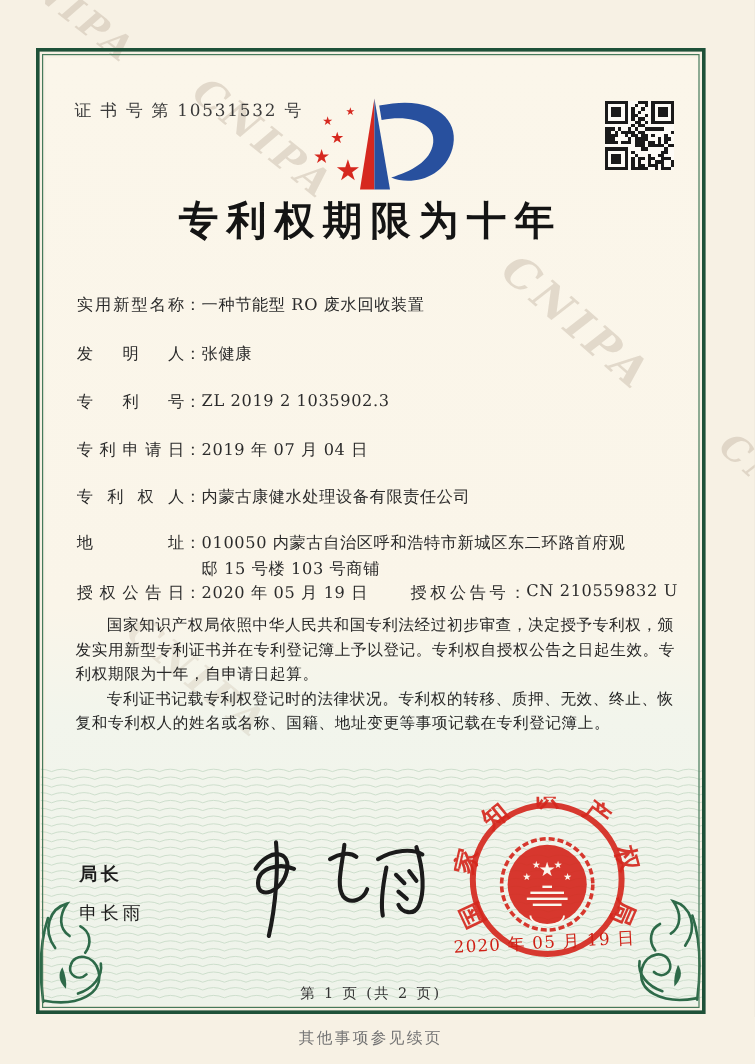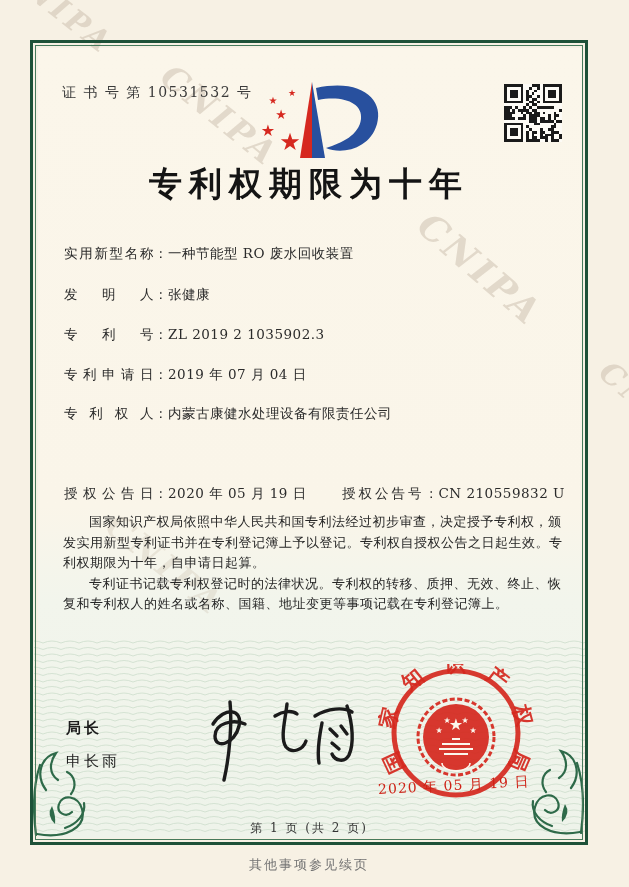--- a/index.html
+++ b/index.html
@@ -282,20 +282,24 @@
   </div>
   <div class="frow" style="top:326px;text-decoration:underline;">
     <span class="flabel">专利号</span><span class="fcolon">：</span><span class="fvalue">ZL 2019 2 1035902.3</span>
   </div>
   <div class="frow" style="top:366px;">
     <span class="flabel">专利申请日</span><span class="fcolon">：</span><span class="fvalue">2019 年 07 月 04 日</span>
   </div>
   <div class="frow" style="top:405px;">
     <span class="flabel">专利权人</span><span class="fcolon">：</span><span class="fvalue">内蒙古康健水处理设备有限责任公司</span>
   </div>
+  <div class="frow" style="top:444px;">
+    <span class="flabel">地址</span><span class="fcolon">：</span><span class="fvalue">010050 内蒙古自治区呼和浩特市新城区东二环路首府观</span>
+    <div class="addr2">邸 15 号楼 103 号商铺</div>
+  </div>
   <div class="frow" style="top:485px;">
     <span class="flabel">授权公告日</span><span class="fcolon">：</span><span class="fvalue">2020 年 05 月 19 日</span>
   </div>
   <div class="frow" style="top:485px;left:314px;">
     <span style="letter-spacing:3px;margin-left:28px;">授权公告号</span><span class="fcolon">：</span><span class="fvalue">CN 210559832 U</span>
   </div>
 
   <div class="paras">
     <p>国家知识产权局依照中华人民共和国专利法经过初步审查，决定授予专利权，颁发实用新型专利证书并在专利登记簿上予以登记。专利权自授权公告之日起生效。专利权期限为十年，自申请日起算。</p>
     <p>专利证书记载专利权登记时的法律状况。专利权的转移、质押、无效、终止、恢复和专利权人的姓名或名称、国籍、地址变更等事项记载在专利登记簿上。</p>

